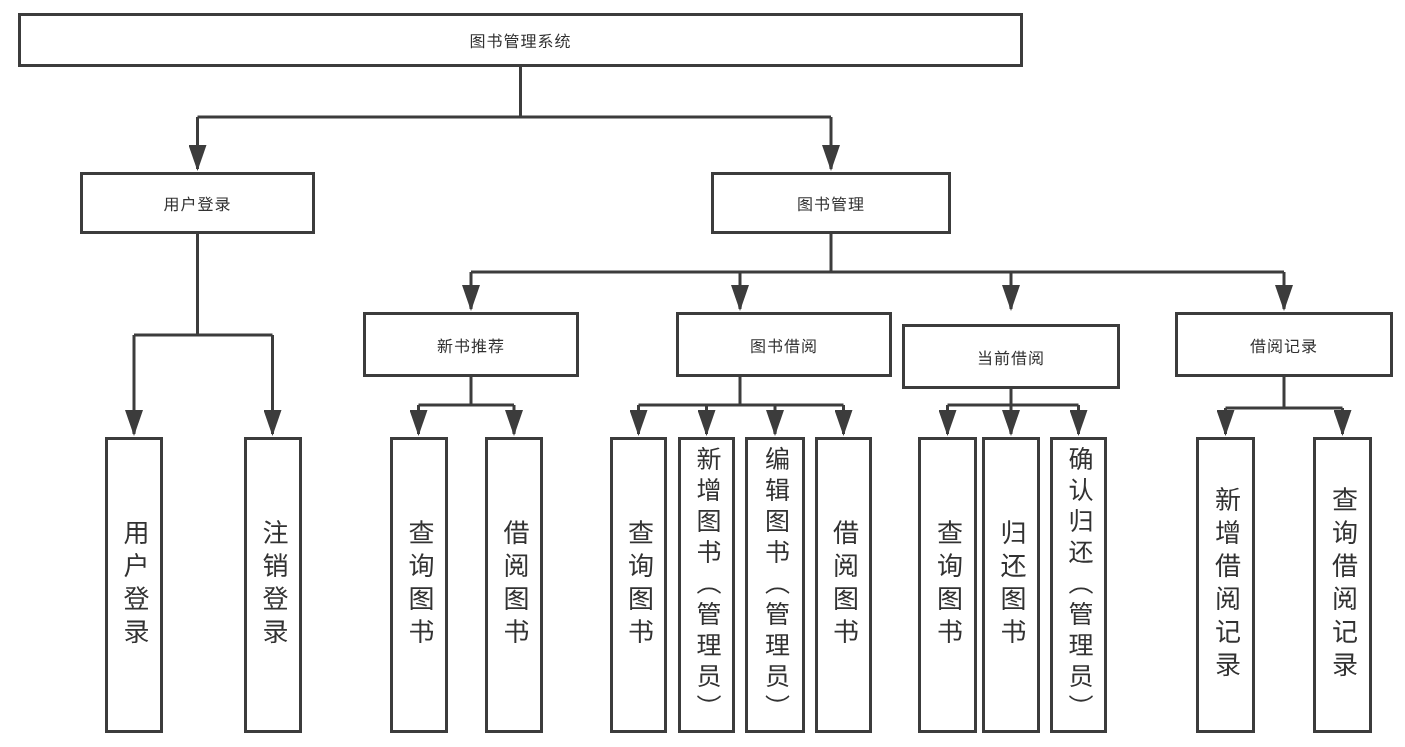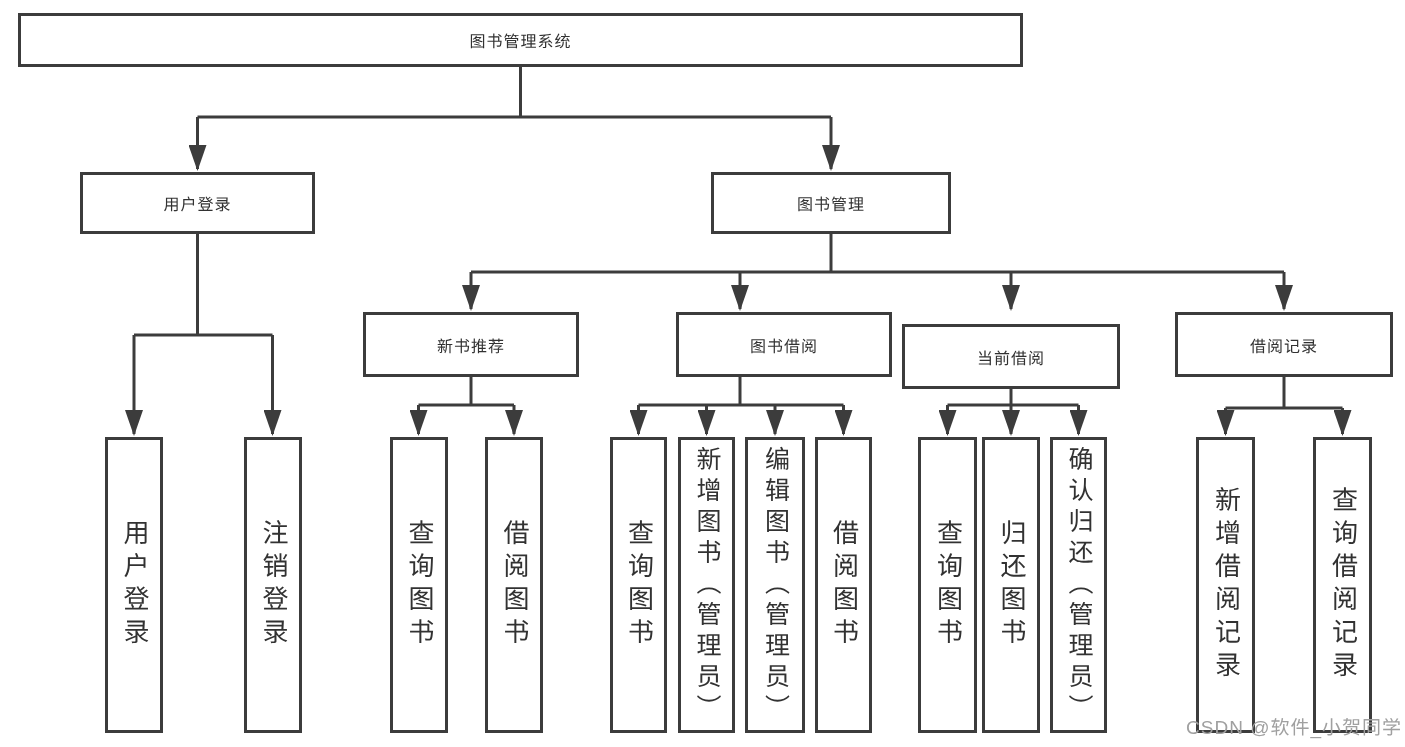--- a/index.html
+++ b/index.html
@@ -136,15 +136,14 @@
   <div class="vbox dense" style="left:745px;top:437px;width:60px;height:296px;">编辑图书（管理员）</div>
   <div class="vbox" style="left:815px;top:437px;width:57px;height:296px;">借阅图书</div>
 
   <div class="vbox" style="left:918px;top:437px;width:59px;height:296px;">查询图书</div>
   <div class="vbox" style="left:982px;top:437px;width:58px;height:296px;">归还图书</div>
   <div class="vbox dense" style="left:1050px;top:437px;width:57px;height:296px;">确认归还（管理员）</div>
 
   <div class="vbox" style="left:1196px;top:437px;width:59px;height:296px;">新增借阅记录</div>
   <div class="vbox" style="left:1313px;top:437px;width:59px;height:296px;">查询借阅记录</div>
 
-  <div id="watermark">CSDN @软件_小贺同学</div>
 
 </div>
 
 </body></html>

